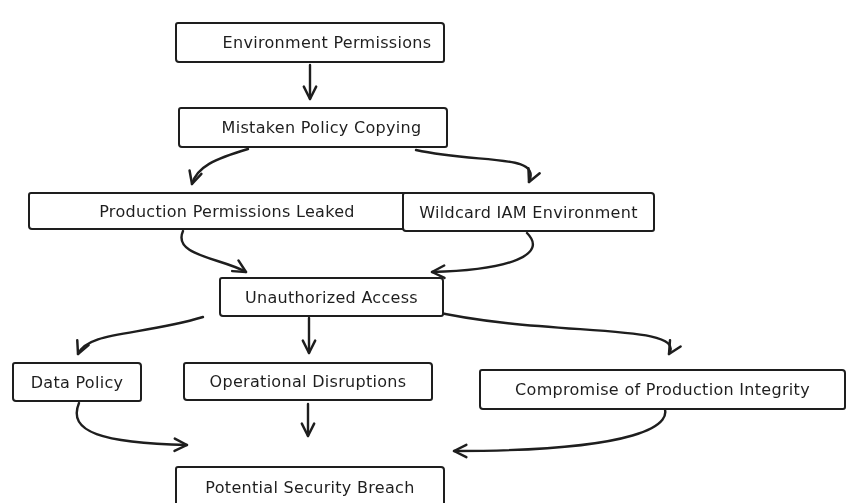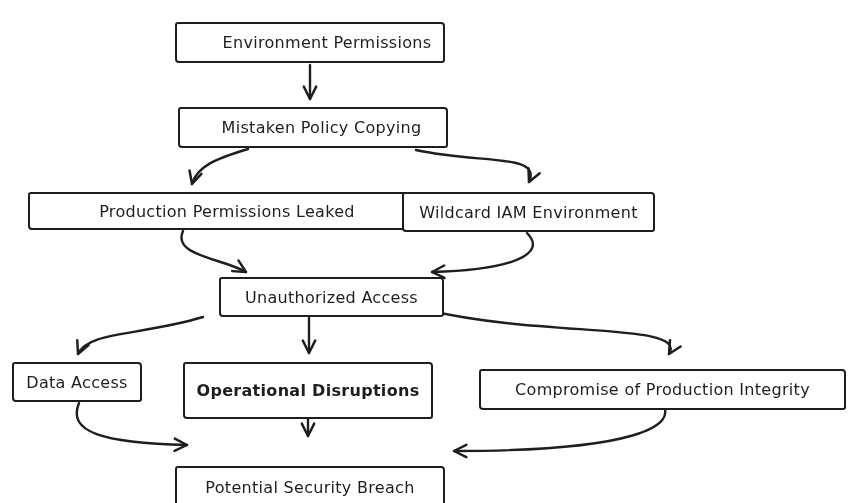--- a/index.html
+++ b/index.html
@@ -39,21 +39,21 @@
     white-space: nowrap;
     z-index: 2;
   }
   
   .n-ep  { left: 175px; top: 22px;  width: 270px; height: 41px; padding-left: 34px; }
   .n-mpc { left: 178px; top: 107px; width: 270px; height: 41px; padding-left: 17px; }
   .n-ppl { left: 28px;  top: 192px; width: 398px; height: 38px; }
   .n-wip { left: 402px; top: 192px; width: 253px; height: 40px; }
   .n-ua  { left: 198px; top: 277px; width: 225px; height: 40px; margin-left: 21px; }
   .n-dl  { left: 12px;  top: 362px; width: 130px; height: 40px; }
-  .n-od  { left: 183px; top: 362px; width: 250px; height: 57px; font-weight: bold; }
+  .n-od  { left: 183px; top: 362px; width: 250px; height: 39px; }
   .n-cpi { left: 479px; top: 361px; width: 367px; height: 41px; margin-top: 8px; }
   .n-psb { left: 175px; top: 466px; width: 270px; height: 42px; }
   .edge {
     fill: none;
     stroke: #1e1e1e;
     stroke-width: 2.4;
     stroke-linecap: round;
   }
 </style>
 </head>
@@ -83,21 +83,21 @@
   <div class="node n-ep">Environment Permissions</div>
 
   <div class="node n-mpc">Mistaken Policy Copying</div>
 
   <div class="node n-ppl">Production Permissions Leaked</div>
 
   <div class="node n-wip">Wildcard IAM Environment</div>
 
   <div class="node n-ua">Unauthorized Access</div>
 
-  <div class="node n-dl">Data Access</div>
+  <div class="node n-dl">Data Policy</div>
 
   <div class="node n-od">Operational Disruptions</div>
 
   <div class="node n-cpi">Compromise of Production Integrity</div>
 
   <div class="node n-psb">Potential Security Breach</div>
 
 </div>
 
 </body></html>

